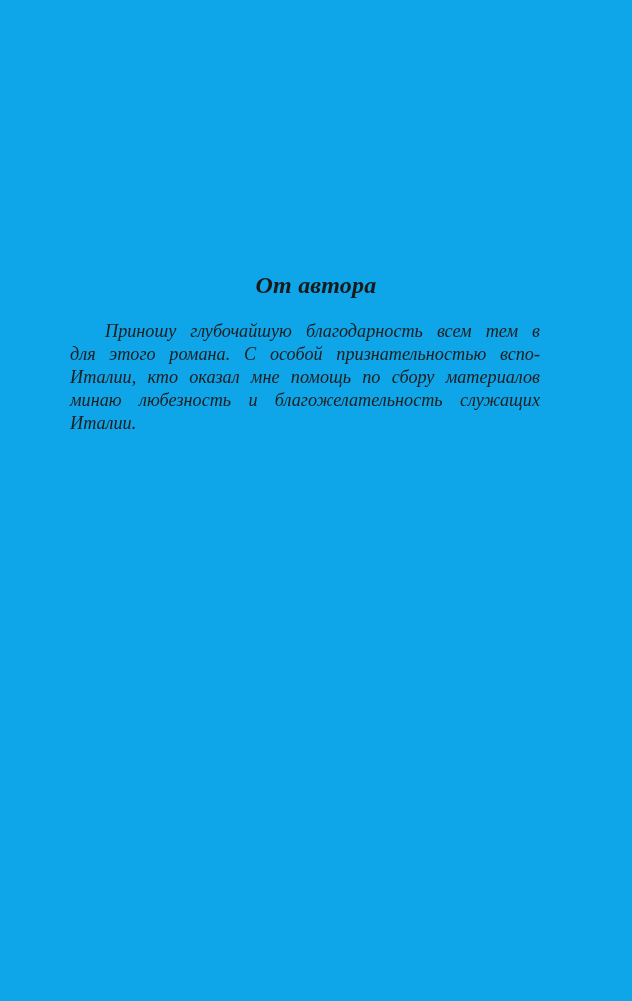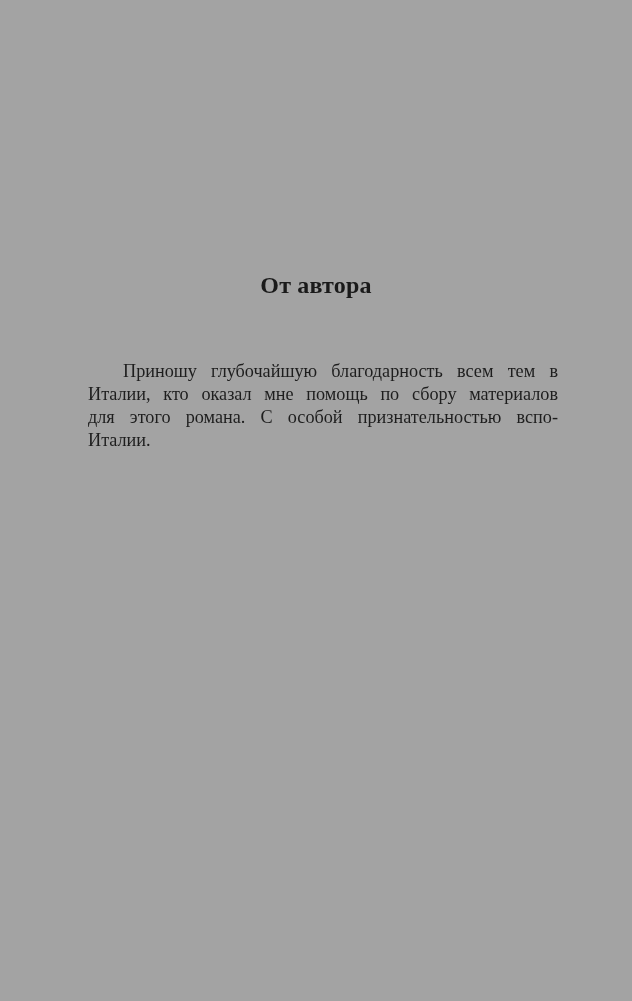--- a/index.html
+++ b/index.html
@@ -13,40 +13,40 @@
       position: relative;
       overflow: hidden;
       font-family: "Liberation Serif", "DejaVu Serif", serif;
       color: #1c1c1c;
     }
     .page {
       position: absolute;
       left: 0; top: 0;
       width: 632px;
       height: 1001px;
-      background: #a3a3a3;
+      background: #0ea5e9;
+      font-style: italic;
     }
     .title {
       position: absolute;
       left: 0;
       width: 632px;
       top: 270px;
       text-align: center;
       font-weight: bold;
       font-size: 24px;
       line-height: 30px;
       color: #1a1a1a;
       letter-spacing: 0.2px;
     }
     .body-text {
       position: absolute;
-      left: 88px;
+      left: 70px;
       top: 320px;
       width: 470px;
-      margin-top: 40px;
     }
     .line {
       display: block;
       height: 23px;
       line-height: 23px;
       font-size: 18.2px;
       white-space: nowrap;
       text-align: justify;
       text-align-last: justify;
       color: #1e1e1e;
@@ -59,17 +59,18 @@
     }
   </style>
 </head>
 <body>
 
 <div class="page">
   <div class="title">От автора</div>
 
   <div class="body-text">
     <span class="line indent">Приношу глубочайшую благодарность всем тем в</span>
+    <span class="line">для этого романа. С особой признательностью вспо-</span>
     <span class="line">Италии, кто оказал мне помощь по сбору материалов</span>
-    <span class="line">для этого романа. С особой признательностью вспо-</span>
+    <span class="line">минаю любезность и благожелательность служащих</span>
     <span class="line last">Италии.</span>
   </div>
 </div>
 
 </body></html>

